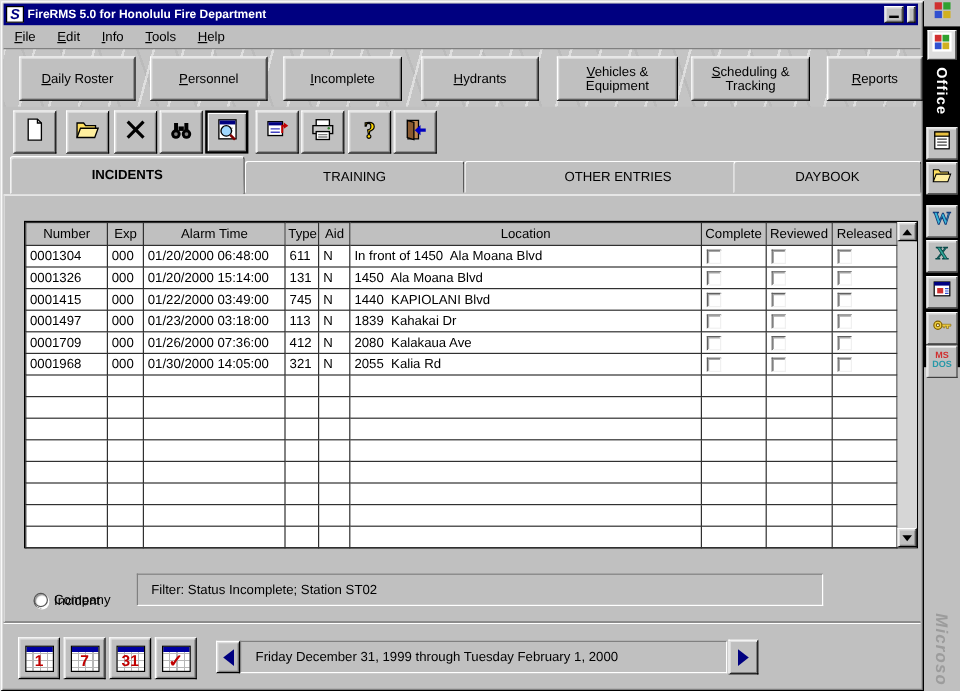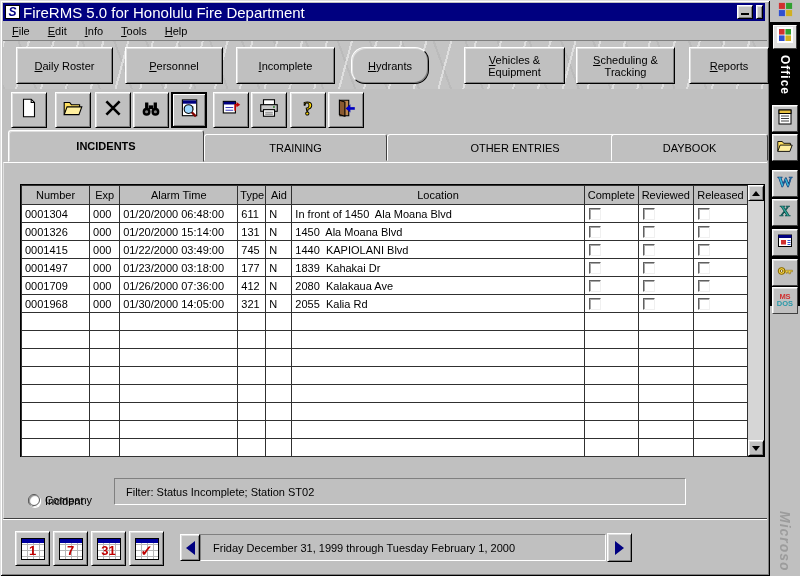--- a/index.html
+++ b/index.html
@@ -14,21 +14,21 @@
 
   
   #main-window{position:absolute;left:0;top:0;width:770px;height:576px;background:#c0c0c0;
      box-shadow:inset 1px 1px 0 #dfdfdf, inset -1px -1px 0 #000,
                 inset 2px 2px 0 #fff, inset -2px -2px 0 #808080;}
 
   #title-bar{position:absolute;left:3px;top:3px;width:762px;height:18px;background:#000080;
      display:flex;align-items:center;padding:0 2px;gap:3px;overflow:hidden;}
   .app-logo{width:15px;height:14px;background:#fff;border:1px solid #000;color:#000080;
      font-weight:bold;font-size:12px;line-height:12px;text-align:center;font-style:italic;}
-  #title-text{color:#fff;font-weight:normal;font-size:15px;white-space:nowrap;flex:1;}
+  #title-text{color:#fff;font-weight:bold;font-size:10px;white-space:nowrap;flex:1;}
   .tb-btn{width:16px;height:14px;position:relative;flex:0 0 auto;}
   .tb-btn .min-glyph{position:absolute;left:3px;bottom:3px;width:8px;height:2px;background:#000;}
   #max-btn-partial{width:7px;overflow:hidden;}
 
   #menu-bar{position:absolute;left:3px;top:21px;width:762px;height:19px;display:flex;
      align-items:center;font-size:11px;}
   .menu-item{padding:5px 9px;color:#000;}
   .accel{display:inline-block;}
   .accel::first-letter{text-decoration:underline;}
 
@@ -165,21 +165,21 @@
   <div id="nav-row">
       <div class="nav-btn" style="left: 13px; width: 97px;">
         <span class="accel">Daily Roster</span>
       </div>
       <div class="nav-btn" style="left: 122px; width: 98px;">
         <span class="accel">Personnel</span>
       </div>
       <div class="nav-btn" style="left: 233px; width: 99px;">
         <span class="accel">Incomplete</span>
       </div>
-      <div class="nav-btn" style="left: 348px; width: 78px; border-radius: 14px;">
+      <div class="nav-btn" style="left: 348px; width: 98px;">
         <span class="accel">Hydrants</span>
       </div>
       <div class="nav-btn" style="left: 461px; width: 101px;">
         <span class="accel">Vehicles &amp; Equipment</span>
       </div>
       <div class="nav-btn" style="left: 573px; width: 99px;">
         <span class="accel">Scheduling &amp; Tracking</span>
       </div>
       <div class="nav-btn" style="left: 686px; width: 80px;">
         <span class="accel">Reports</span>
@@ -330,21 +330,21 @@
               <td>N</td>
               <td>1440  KAPIOLANI Blvd</td>
               <td><div class="cb"></div></td>
               <td><div class="cb"></div></td>
               <td><div class="cb"></div></td>
             </tr>
             <tr>
               <td>0001497</td>
               <td>000</td>
               <td>01/23/2000 03:18:00</td>
-              <td>177</td>
+              <td>113</td>
               <td>N</td>
               <td>1839  Kahakai Dr</td>
               <td><div class="cb"></div></td>
               <td><div class="cb"></div></td>
               <td><div class="cb"></div></td>
             </tr>
             <tr>
               <td>0001709</td>
               <td>000</td>
               <td>01/26/2000 07:36:00</td>

